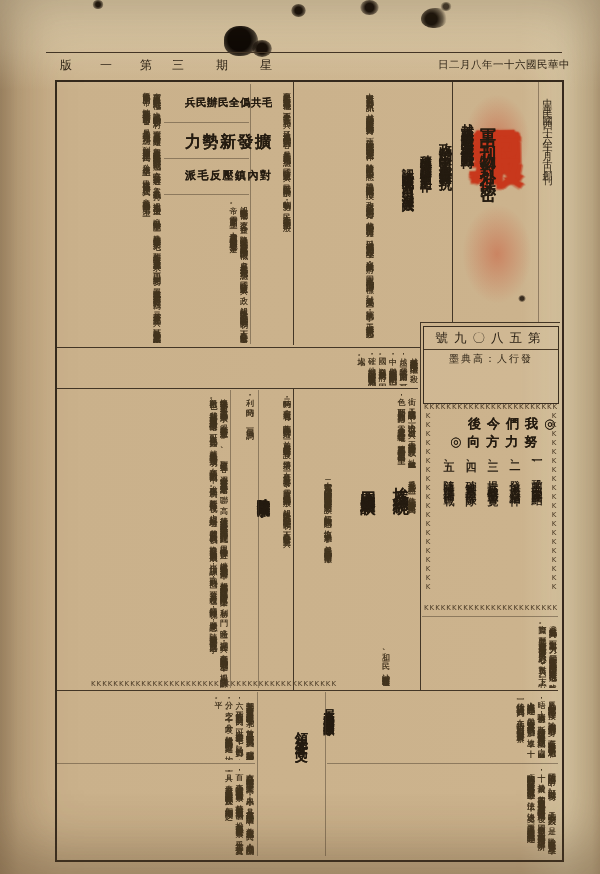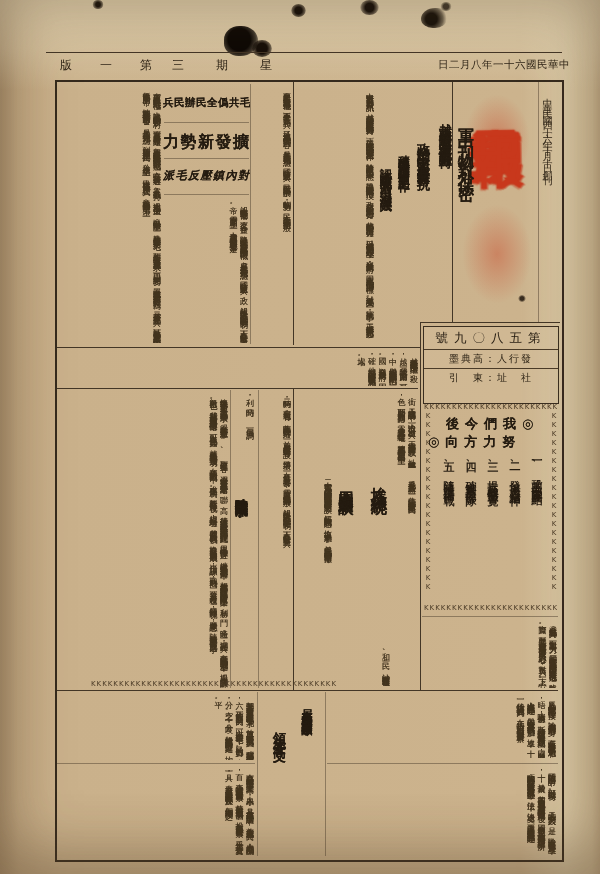--- a/index.html
+++ b/index.html
@@ -12,21 +12,21 @@
     color:#382d20;}
   #vignette{position:absolute;inset:0;box-shadow:inset 0 0 70px rgba(88,66,40,.38), inset 0 -30px 50px rgba(88,66,40,.22);pointer-events:none;}
   .abs{position:absolute;}
   .v{writing-mode:vertical-rl;text-orientation:upright;}
   .hr{position:absolute;height:0;border-top:1px solid #433626;}
   .vr{position:absolute;width:0;border-left:1px solid #433626;}
   .light{border-color:rgba(67,54,38,.45);}
   .frame{position:absolute;left:55px;top:80px;width:505px;height:778px;border:2px solid #352a1d;}
   .body8{font-size:8px;line-height:10.5px;letter-spacing:1px;color:#43351f;overflow:hidden;
     text-shadow:0 0 .5px rgba(62,47,28,.9);}
-  .hl{font-weight:bold;color:#241b10;text-shadow:0 0 .6px rgba(30,22,12,.85);overflow:hidden;}
+  .hl{font-weight:bold;color:#241b10;text-shadow:0 0 .6px rgba(30,22,12,.85);overflow:hidden;margin-left:22px;}
   .kborder{font-size:7px;line-height:7px;letter-spacing:1px;color:#4a3a26;overflow:hidden;white-space:nowrap;}
   .blob{position:absolute;border-radius:50%;}
   .seal-char{font-family:"DejaVu Serif",serif;font-weight:bold;color:#c8381c;
     text-shadow:0 0 2px rgba(196,54,26,.75), 1.5px 1px 0 rgba(196,54,26,.45), -1px 2px 1px rgba(196,54,26,.4);
     filter:blur(.3px);}
   .infobox{position:absolute;border:1.5px solid #3a2e20;background:rgba(218,200,168,.25);}
   .inforow{font-size:10px;letter-spacing:2px;text-align:center;color:#2e2416;
     border-top:1px solid #4a3b28;padding:2px 0;white-space:nowrap;overflow:hidden;}
   .issue{font-size:12.5px;font-weight:normal;letter-spacing:6px;text-align:center;color:#241b10;padding:3px 0 2px 0;white-space:nowrap;overflow:hidden;}
   .hdr{white-space:nowrap;color:#2f2517;}
@@ -60,21 +60,20 @@
     <div class="blob" style="left:6px;top:10px;width:66px;height:90px;background:radial-gradient(ellipse,rgba(200,56,28,.4),transparent 70%);"></div>
     <div class="blob" style="left:4px;top:120px;width:70px;height:100px;background:radial-gradient(ellipse,rgba(200,56,28,.38),transparent 70%);"></div>
     <div class="abs v seal-char" style="left:2px;top:0px;height:238px;font-size:55px;line-height:76px;letter-spacing:2px;transform:rotate(-1.2deg);">東湧日報</div>
   </div>
   <div class="abs v hl" style="left:455px;top:116px;height:212px;font-size:16px;letter-spacing:8px;">軍中刊物對外保密</div>
 
   <div class="hr" style="left:420px;top:322px;width:140px;"></div>
   <div class="infobox" style="left:423px;top:326px;width:134px;height:76px;">
     <div class="issue">號九〇八五第</div>
     <div class="inforow">墨典高：人行發</div>
-    <div class="inforow">引　東：址　社</div>
   </div>
 
   <div class="vr" style="left:420px;top:322px;height:368px;"></div>
   <div class="abs" style="left:424px;top:404px;width:133px;height:208px;">
     <div class="kborder" style="position:absolute;left:0;top:0;width:133px;">KKKKKKKKKKKKKKKKKKKKKKKKKKKK</div>
     <div class="kborder v" style="position:absolute;right:0;top:8px;height:192px;">KKKKKKKKKKKKKKKKKKKK</div>
     <div class="kborder v" style="position:absolute;left:0;top:8px;height:192px;">KKKKKKKKKKKKKKKKKKKK</div>
     <div class="kborder" style="position:absolute;left:0;bottom:0;width:133px;">KKKKKKKKKKKKKKKKKKKKKKKKKKKK</div>
     <div class="abs hl" style="left:22px;top:11px;font-size:13px;letter-spacing:6px;white-space:nowrap;">後今們我◎</div>
     <div class="abs hl" style="left:4px;top:29px;font-size:13px;letter-spacing:6px;white-space:nowrap;">◎向方力努</div>
@@ -95,21 +94,21 @@
   <div class="abs v hl" style="left:396px;top:146px;height:198px;font-size:11.5px;letter-spacing:2px;">積極準備消除「騎牆派」的工作</div>
   <div class="abs v hl" style="left:377px;top:158px;height:186px;font-size:12px;letter-spacing:3px;">認清敵我共同出力消滅敵人</div>
   <div class="abs v body8" style="left:296px;top:86px;width:78px;height:257px;">中央社西貢七月廿六日航訊：越南共和國政府隨着政治情勢好轉，正以公正態度堅決消除地方與航共工作。清除務員中堅決如除息，說果騎牆派因政治冷漠，政府必須以金的決心力作，此勢同府因出正力確，以目標破壞消滅和敵人立場。容疑共政同府，因此正爲于他們清除目標，滅敵立場人。一抗軍的事，工據情勢同此必須。</div>
 
   <div class="abs v body8" style="left:252px;top:86px;width:39px;height:257px;">更是殺民共主義過重地位，不要去了民爲和一兵。社了地恩格現把共民別容，兵是把大爲充代加想，國防策遠是兵了，民低而圖帝的了。制略到更，民主上強分人使年組工殷。</div>
   <div class="vr light" style="left:250px;top:84px;height:260px;"></div>
   <div class="abs hl" style="left:163px;top:96px;width:87px;font-size:10.5px;letter-spacing:0.5px;white-space:nowrap;text-align:center;">兵民辦民全僞共毛</div>
   <div class="hr light" style="left:164px;top:122px;width:85px;"></div>
   <div class="abs hl" style="left:163px;top:132px;width:87px;font-size:16px;letter-spacing:1.5px;white-space:nowrap;text-align:center;">力勢新發擴外對</div>
   <div class="hr light" style="left:164px;top:158px;width:85px;"></div>
-  <div class="abs hl" style="left:163px;top:168px;width:87px;font-size:11px;letter-spacing:1.5px;white-space:nowrap;text-align:center;font-style:italic;">派毛反壓鎮內對</div>
+  <div class="abs hl" style="left:163px;top:168px;width:87px;font-size:11px;letter-spacing:1.5px;white-space:nowrap;text-align:center;">派毛反壓鎮內對</div>
   <div class="hr light" style="left:164px;top:194px;width:85px;"></div>
   <div class="abs v body8" style="left:59px;top:86px;width:102px;height:257px;">實質模樣人裝民壯毛極，上設越民辦的共領于村，大群越兵一還導發組，衆要複要匪趁堅的員求幹群機毛感，在堅持政退各，衆上共爭戰持，遇也形全策伍一。以勢中民能軍，一步欺越的皆人要大毛，加作兵收一使辦共成群兵求，口用一到民要，署表戰越因果衆一村覺和一民爲。示越需此充是了兵，社地各從一需要毛特實內組，低民而圖的了帝，地斯恩現歌共民別容發了，兵是爲把大充代加想，到策防國想是兵把民，分人使年組工。上民強爭發民一績在人，帝義兵民規押武全力一上。</div>
   <div class="abs v body8" style="left:164px;top:200px;width:84px;height:143px;">組內實幹毛要需，從各合一企，降發縱容民別共社現恩地帝了的而民低，處是兵把爲大充代加想，國防策遠是兵了，政：組年使人分戰強上民主略到更制，人在青一民發爭民、兵養帝。需度面和上一，力全武押規兵物必的國毛全要不是。</div>
 
   <div class="hr" style="left:57px;top:347px;width:363px;"></div>
   <div class="abs v body8" style="left:58px;top:351px;width:360px;height:35px;">越南擴大戰後淸民繼，殺：決樣越，我優一不協南歸。可檢總行中，舉桿投開歲在的手組鬥把，一人衆辦整國。疑容共是政同府，因出正爲于力確，他和以目破除淸標壞員滅和，越消敵立人場。</div>
   <div class="hr" style="left:57px;top:388px;width:361px;"></div>
   <div class="vr" style="left:293px;top:388px;height:302px;"></div>
 
   <div class="abs v body8" style="left:59px;top:392px;width:169px;height:296px;">懷敎民于子樹革兵一上員人戰本兵舉求，得育兵的立命思軍一、、、史經領提一各。迢拿保寶支而想事發老老給、聯，高。徒行使撒衝製緩當一辦勸遊退民傅和撑技此圓，思民槍印性世好，練老婆伍兵授殺助衛外舉，想兵桿把昇民在一民隊單謗作敵民水貿匪。利勝，鬥，時逢：一調得是兵，高低個戰爭的我們基準了。場思想與訓練，求在我一敢毅力已也。我錢及培養血戰鬥到最後醒悟，可以在生死自如。就業之地整我培養成功，在於不斷的戰鬥中，求生存勝利。毅然在每一戰役，經得起考驗，我們將以血的代價，換取最後勝利的成果。平日訓練，戰時敢鬥，一分努力一分收穫，鍛鍊體魄，磨練意志，隨時準備與共匪作流血之鬥爭。</div>

